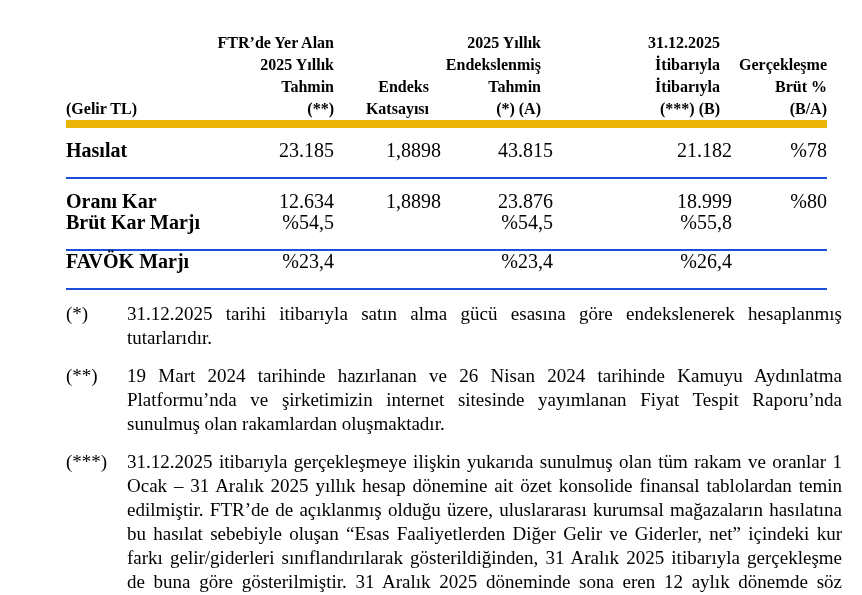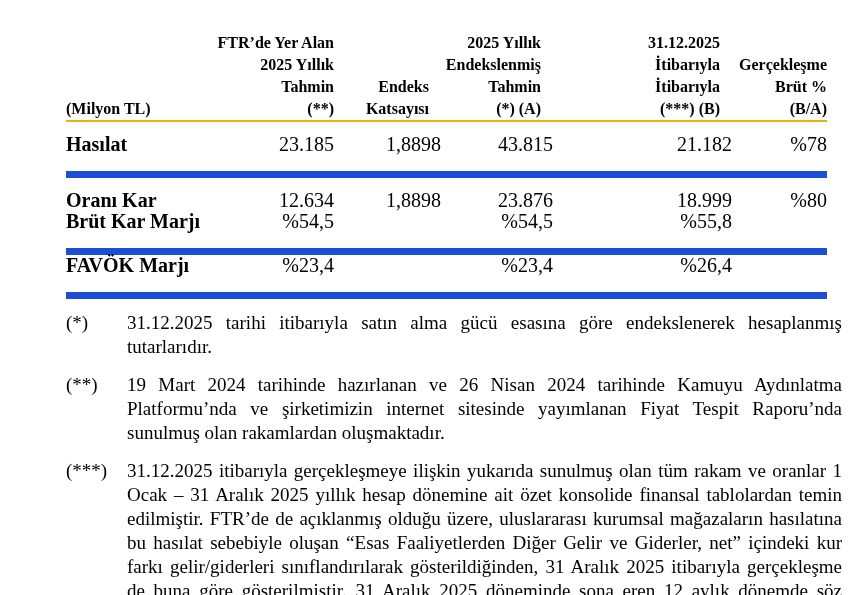--- a/index.html
+++ b/index.html
@@ -29,21 +29,21 @@
     margin: 0;
     padding: 0;
     overflow: visible;
   }
   thead th {
     vertical-align: bottom;
     text-align: right;
     font-weight: bold;
     font-size: 16px;
     padding-bottom: 5px;
-    border-bottom: 2px solid #eab308;
+    border-bottom: 8px solid #eab308;
   }
   thead th.first {
     text-align: left;
   }
   thead th .hl {
     display: block;
     line-height: 22px;
     white-space: nowrap;
   }
   thead th.hpad .hl {
@@ -53,21 +53,21 @@
     font-size: 20px;
     line-height: 21px;
     text-align: right;
     white-space: nowrap;
   }
   tbody td.lbl {
     text-align: left;
     font-weight: bold;
   }
   tbody tr.rfirst td { padding-top: 12px; }
-  tbody tr.rlast  td { padding-bottom: 16px; border-bottom: 7px solid #1d4ed8; }
+  tbody tr.rlast  td { padding-bottom: 16px; border-bottom: 2px solid #1d4ed8; }
 
   
   .footnote {
     display: flex;
     align-items: flex-start;
     font-size: 19px;
     line-height: 24px;
   }
   .footnote.fn1 { margin-top: 12px; }
   .footnote.fn2 { margin-top: 14px; }
@@ -93,21 +93,21 @@
       <col style="width:150px">
       <col style="width:118px">
       <col style="width:107px">
       <col style="width:112px">
       <col style="width:179px">
       <col style="width:95px">
     </colgroup>
     <thead>
       <tr>
         <th class="first">
-          <span class="hl">(Milyon TL)</span>
+          <span class="hl">(Gelir TL)</span>
         </th>
         <th>
           <span class="hl">FTR’de Yer Alan</span>
           <span class="hl">2025 Yıllık</span>
           <span class="hl">Tahmin</span>
           <span class="hl">(**)</span>
         </th>
         <th class="hpad">
           <span class="hl">Endeks</span>
           <span class="hl">Katsayısı</span>

